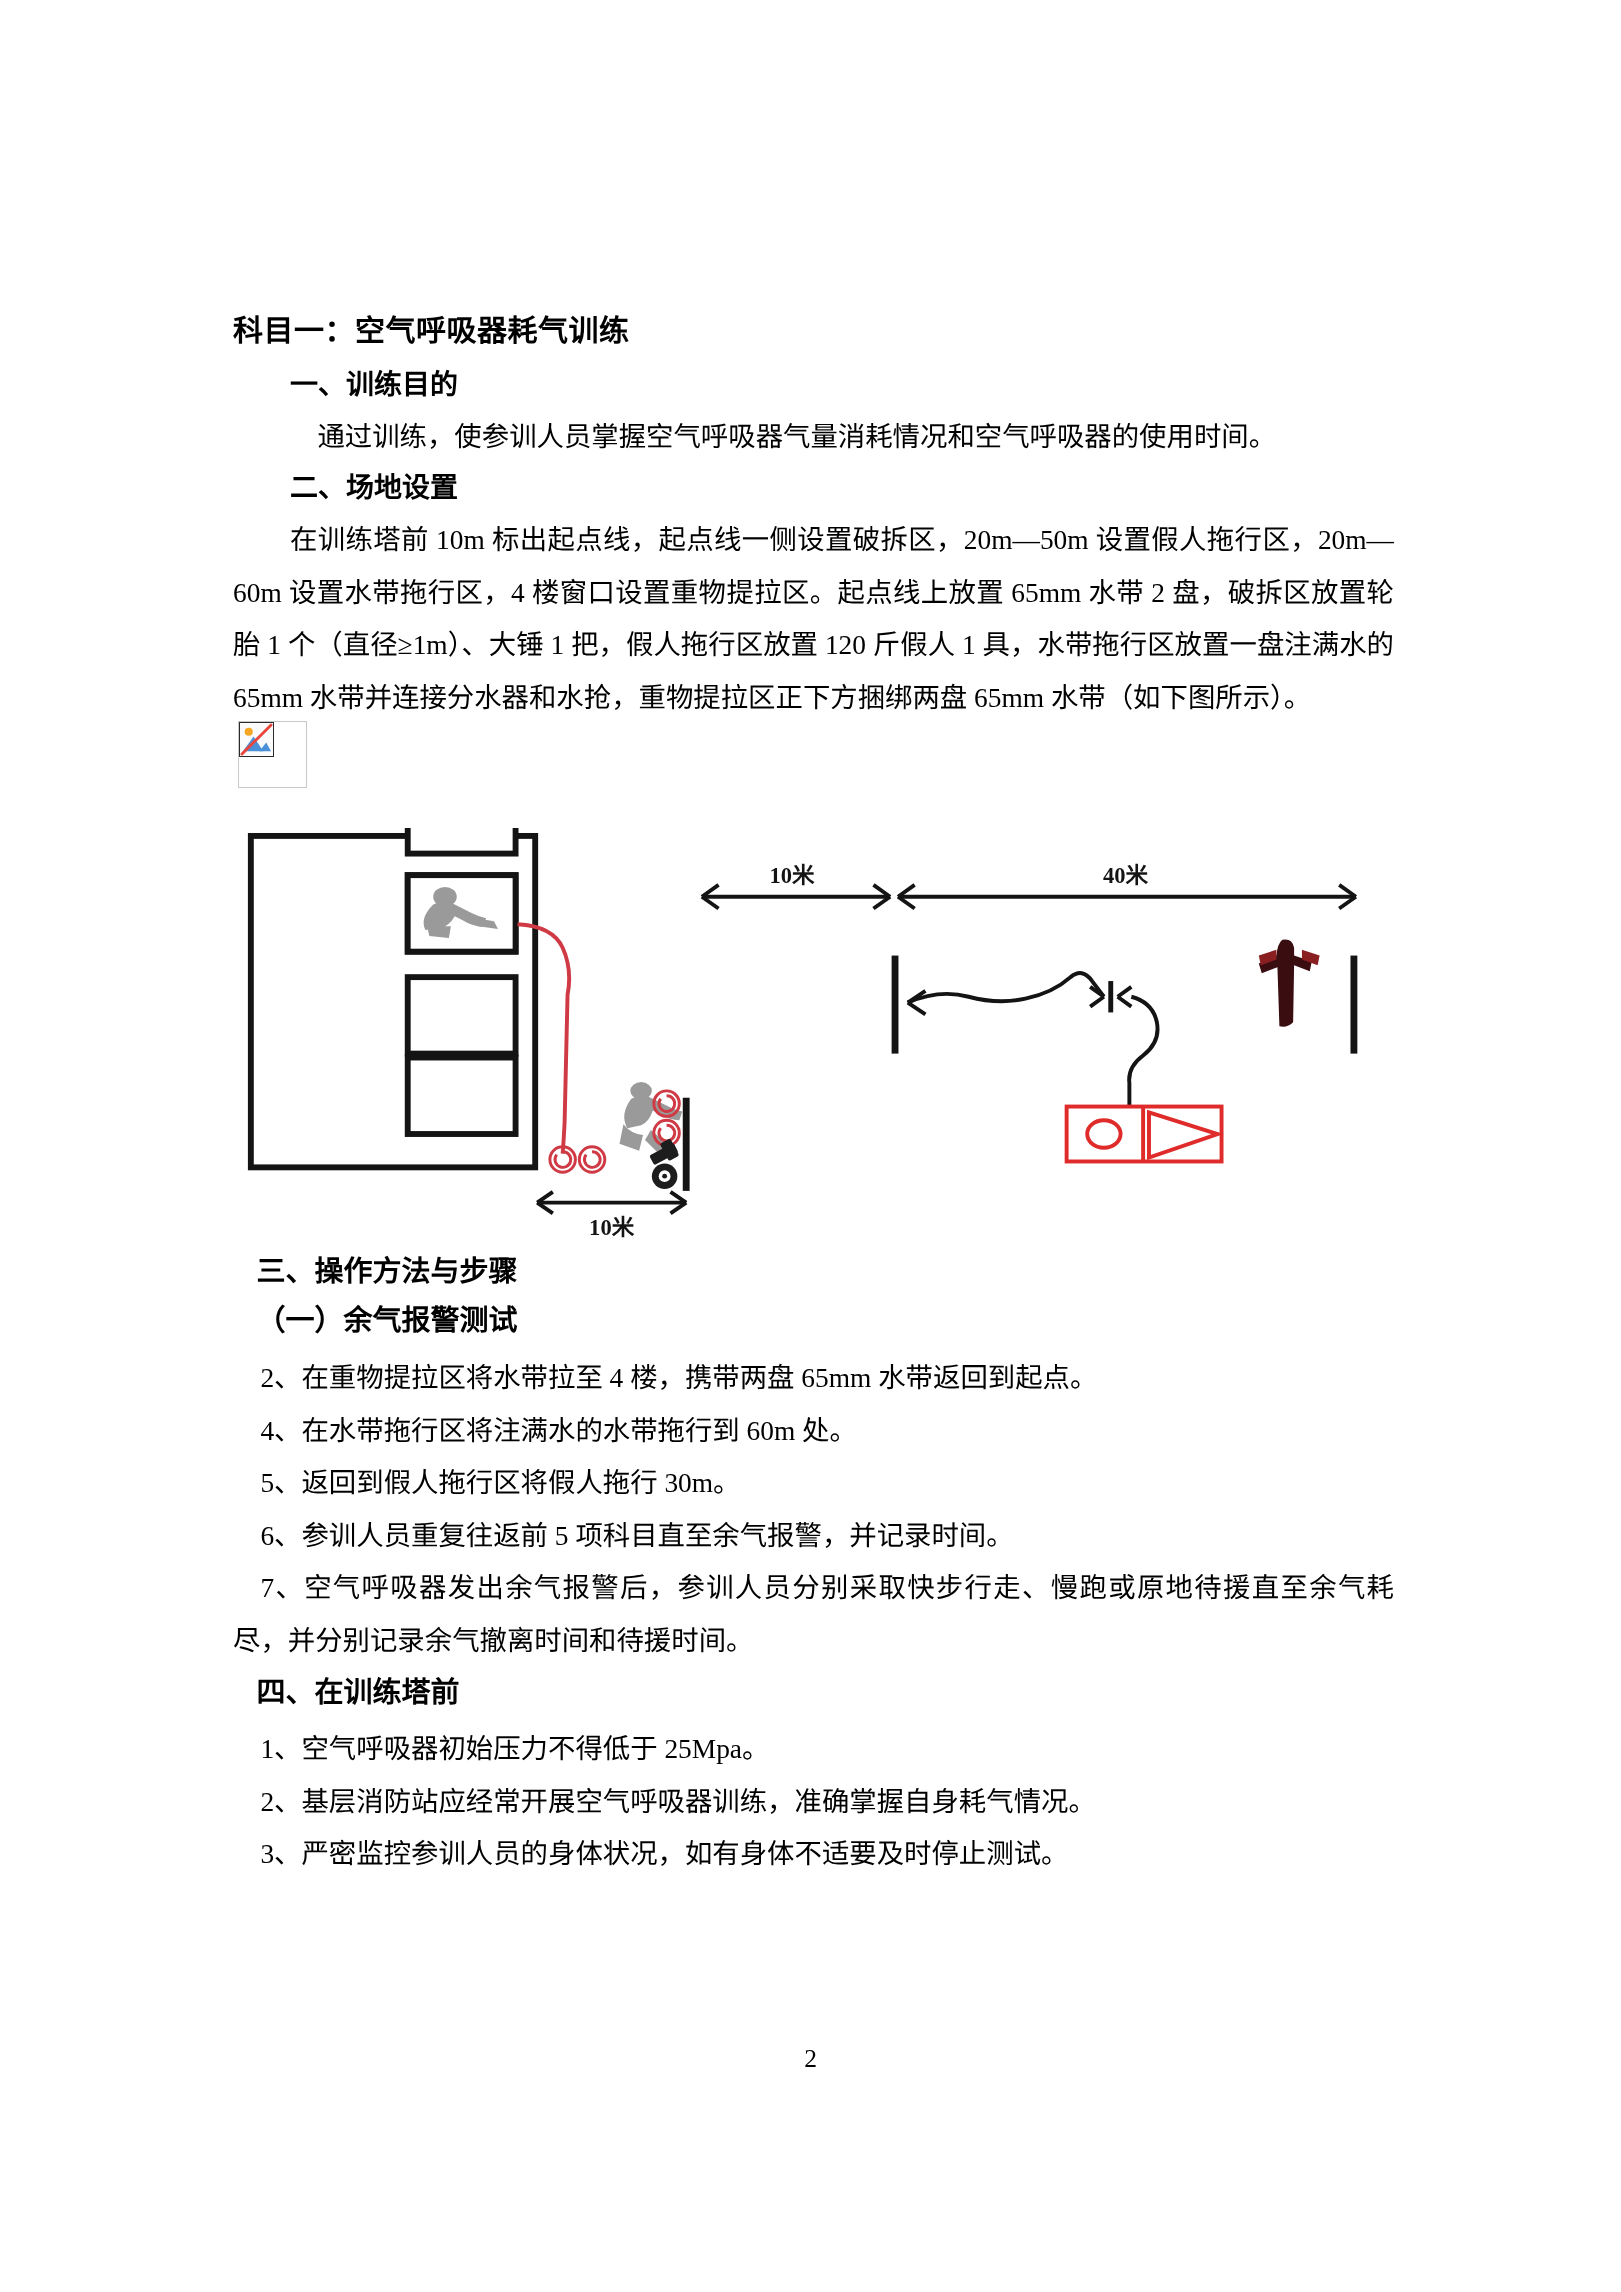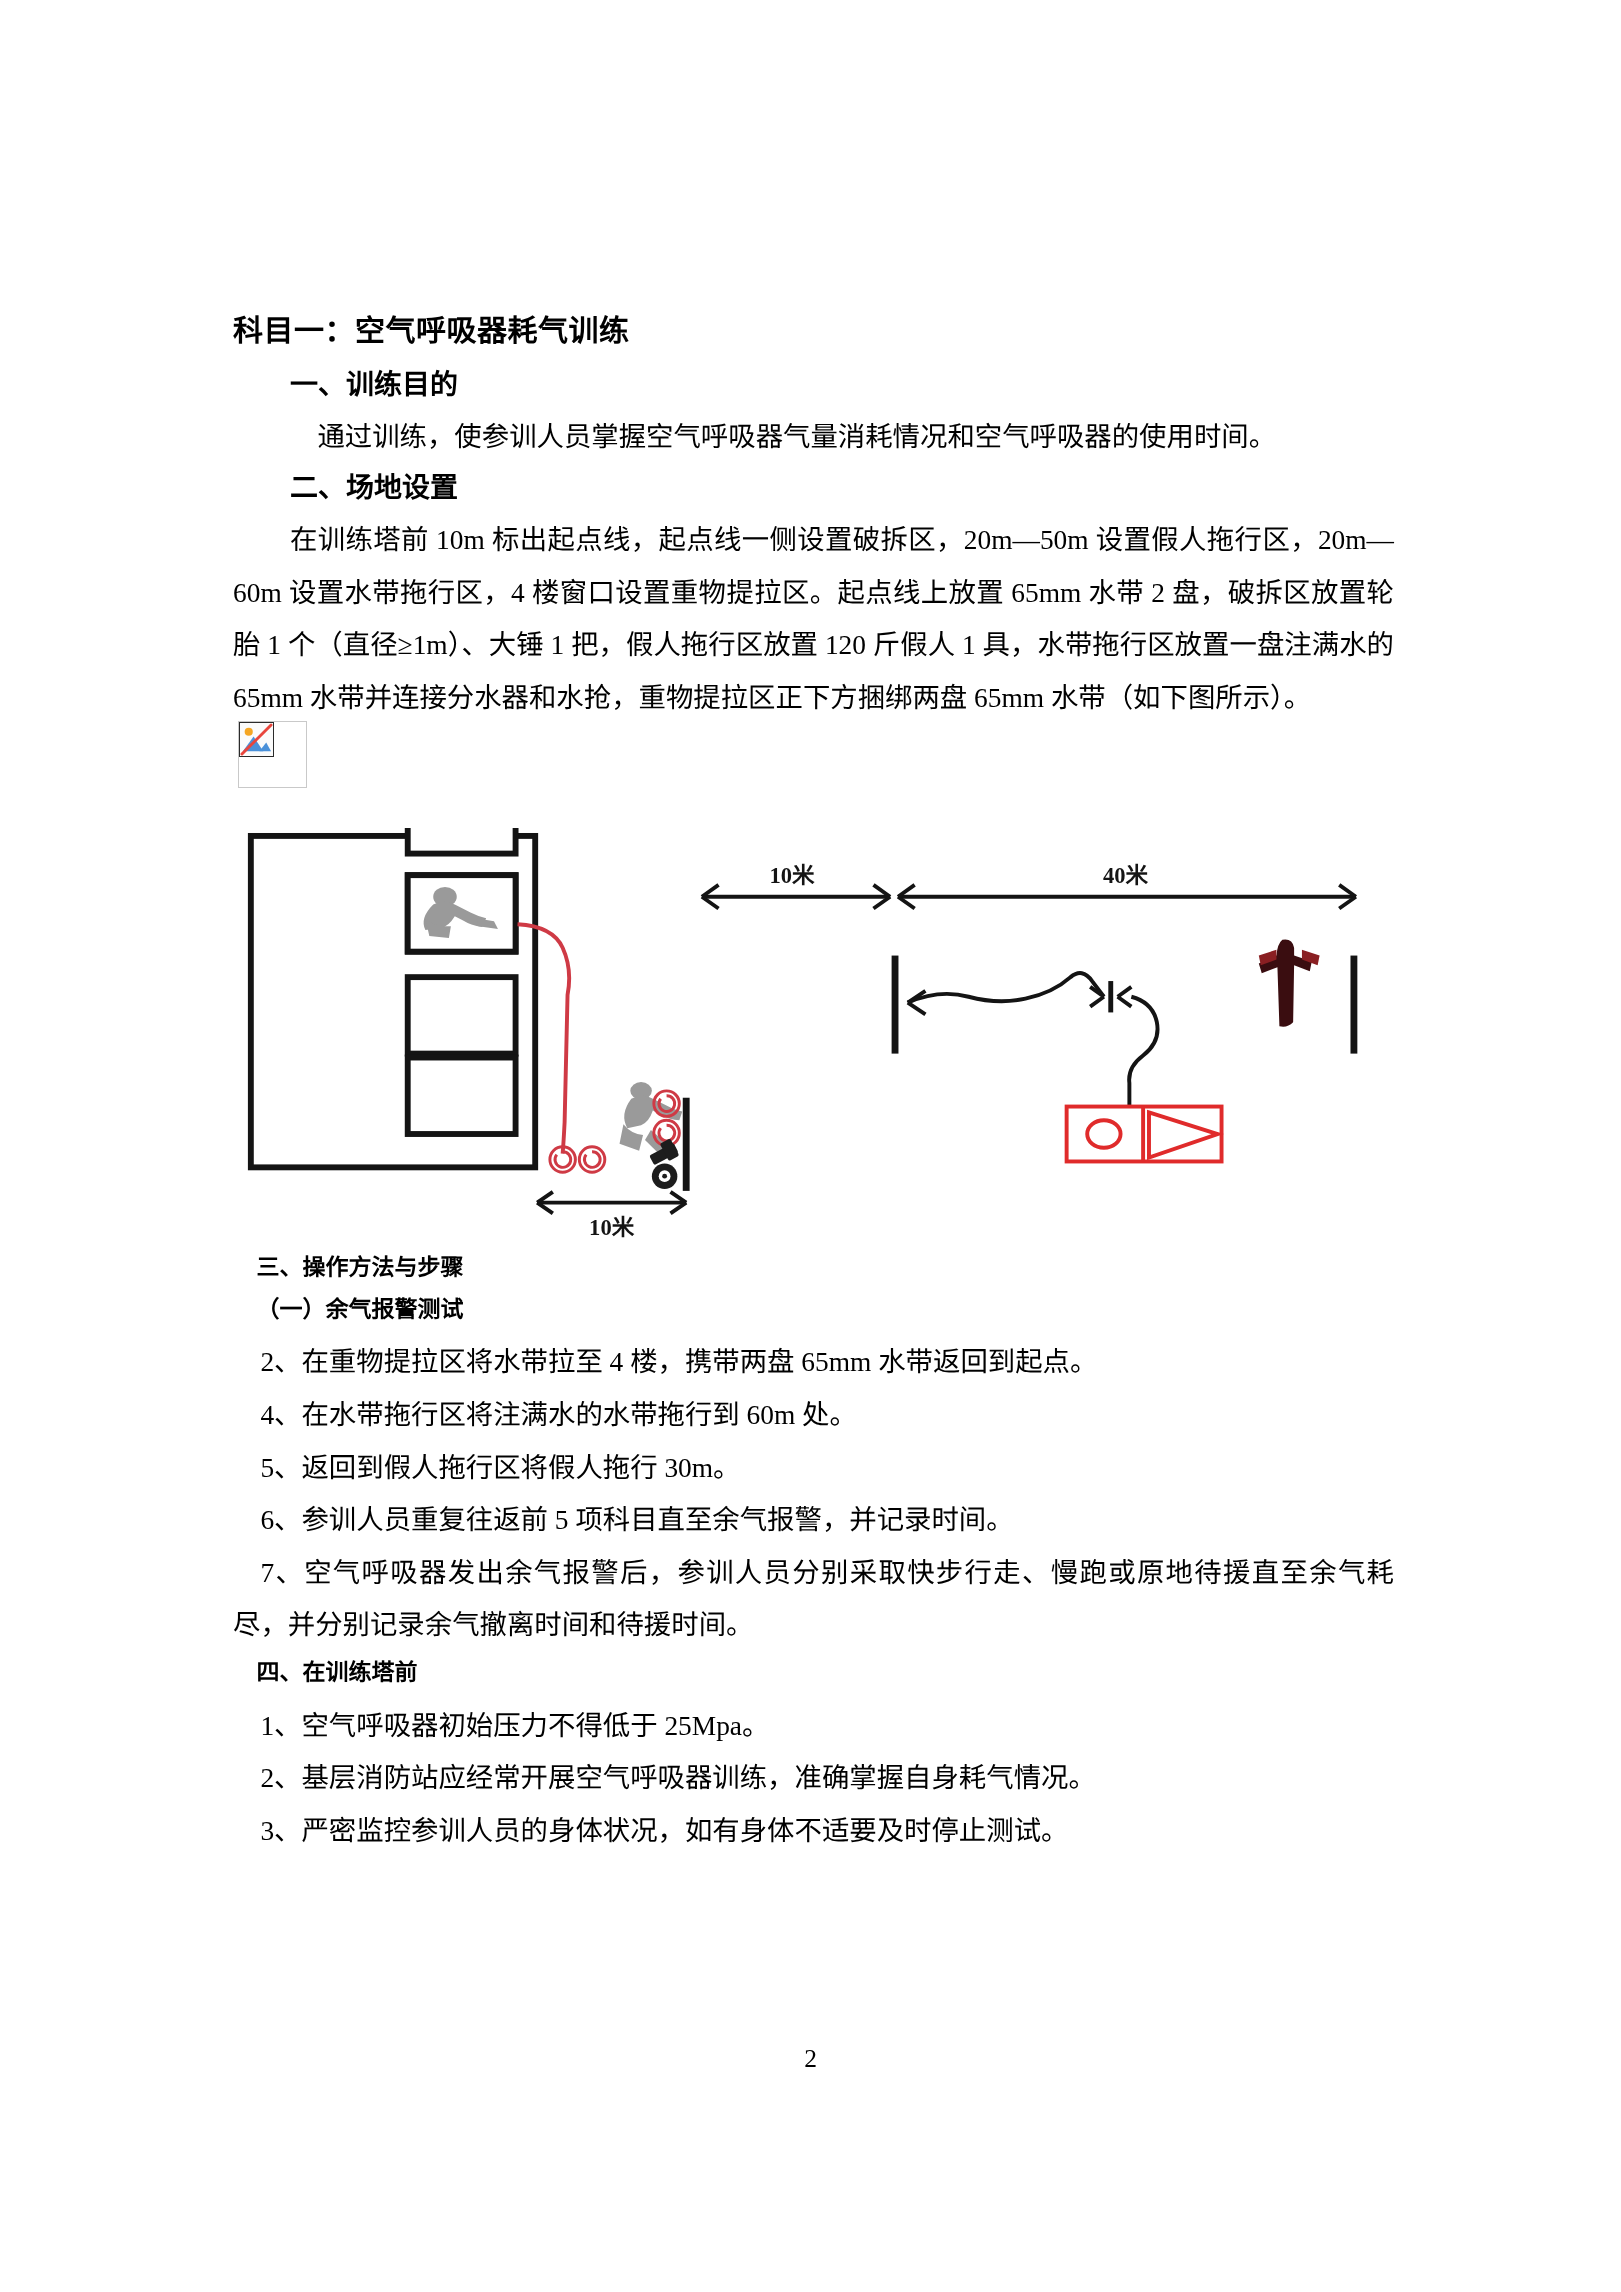--- a/index.html
+++ b/index.html
@@ -45,21 +45,21 @@
   .sec-head {
     font-size: 28px;
     font-weight: bold;
     line-height: 1.3;
     margin: 0 0 7.8px 0;
     padding-left: 57px;
     font-family: Liberation Serif, serif;
   }
 
   .sub-head {
-    font-size: 23px;
+    font-size: 29px;
     font-weight: bold;
     line-height: 1.3;
     margin: 0 0 11.8px 0;
     padding-left: 23.5px;
   }
 
   .para {
     font-size: 27.4px;
     line-height: 1.92;
     margin: 0 0 5.9px 0;

